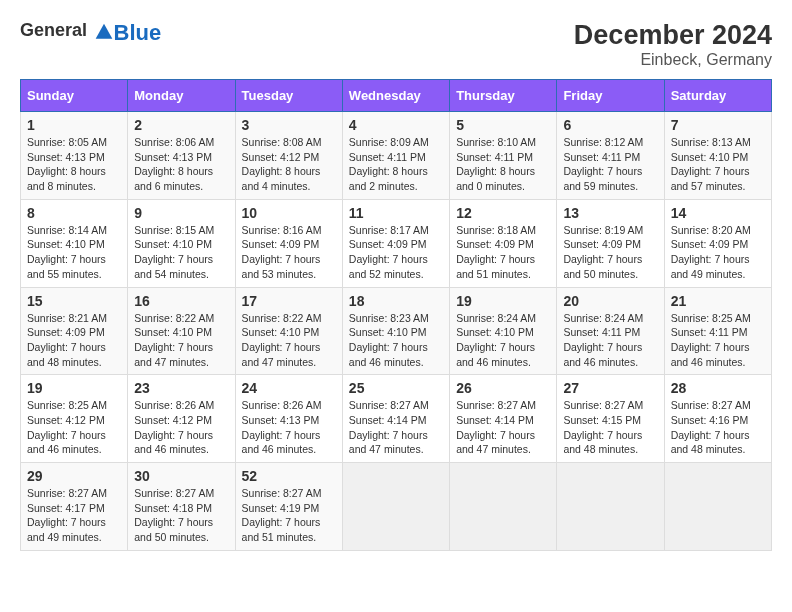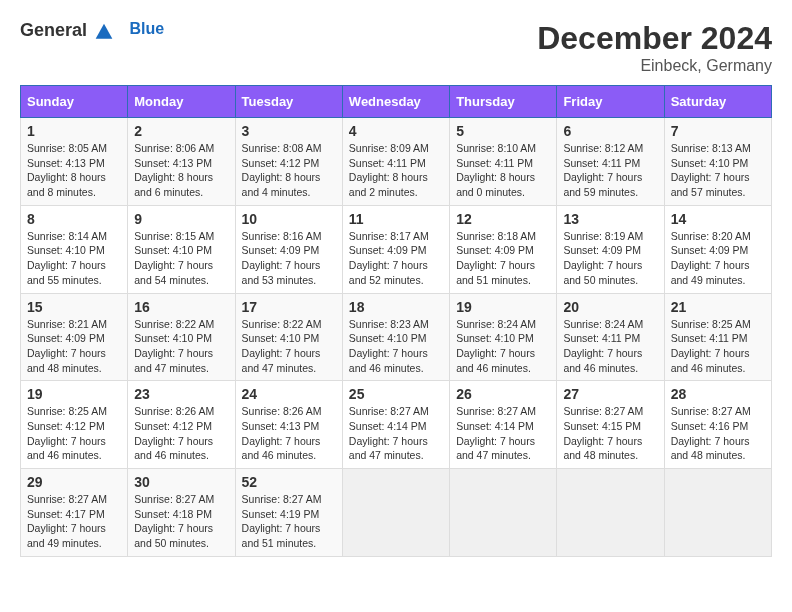--- a/index.html
+++ b/index.html
@@ -18,35 +18,34 @@
     }
     .logo {
       display: flex;
     }
     .logo-text-general {
       font-size: 18px;
       font-weight: bold;
       color: #333;
     }
     .logo-text-blue {
-      font-size: 16px;
+      font-size: 22px;
       font-weight: bold;
       color: #1a6bbf;
-      margin-left: 16px;
     }
     .logo-icon {
       width: 20px;
       height: 20px;
       margin-left: 2px;
     }
     .title-area {
       text-align: right;
     }
     .main-title {
-      font-size: 32px;
+      font-size: 27px;
       font-weight: bold;
       color: #333;
     }
     .subtitle {
       font-size: 16px;
       color: #555;
     }
     .calendar-table {
       width: 100%;
       border-collapse: collapse;

